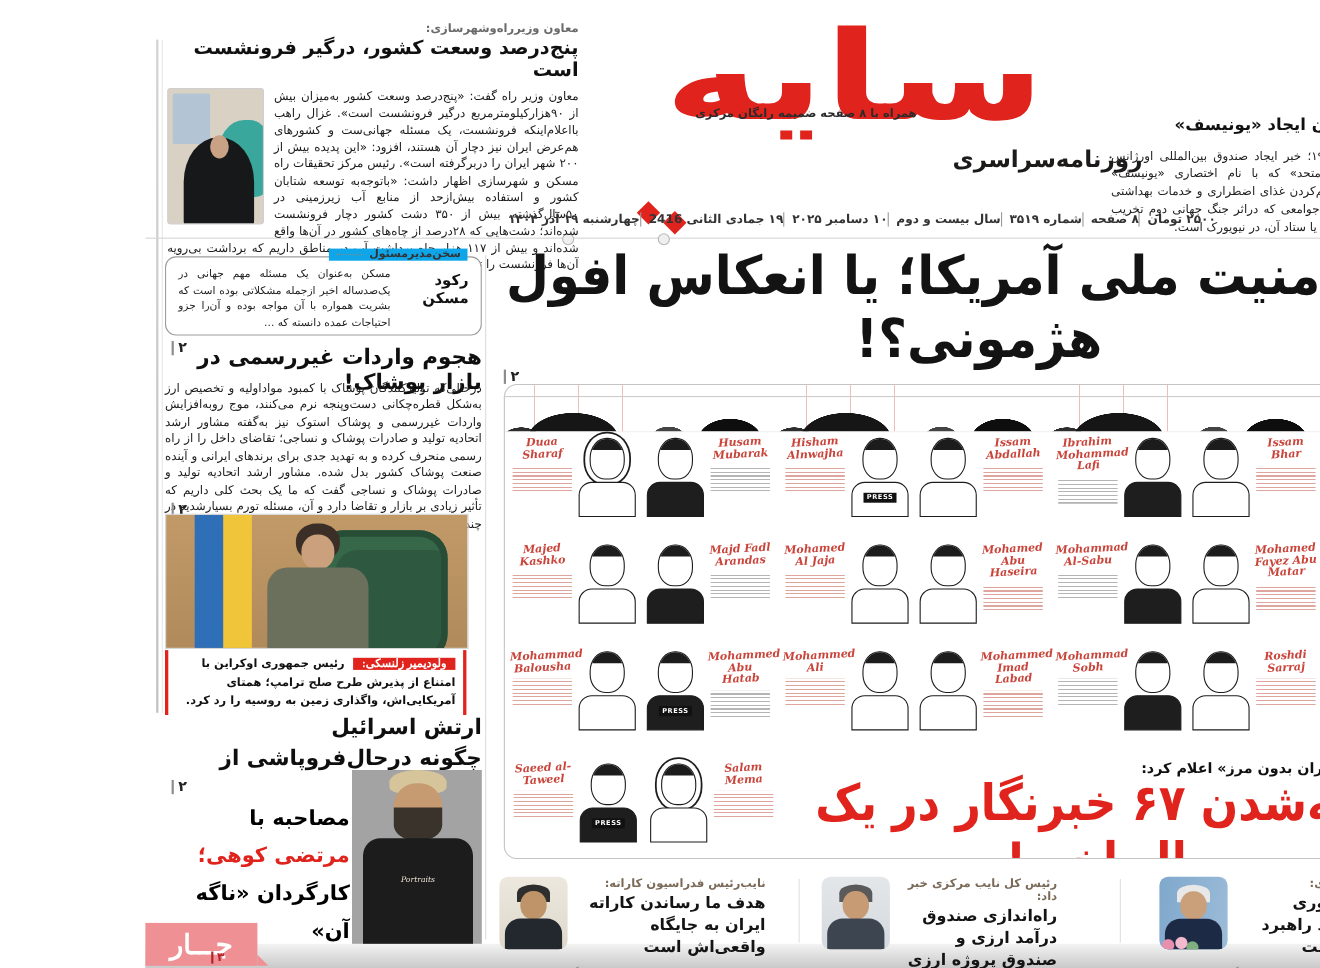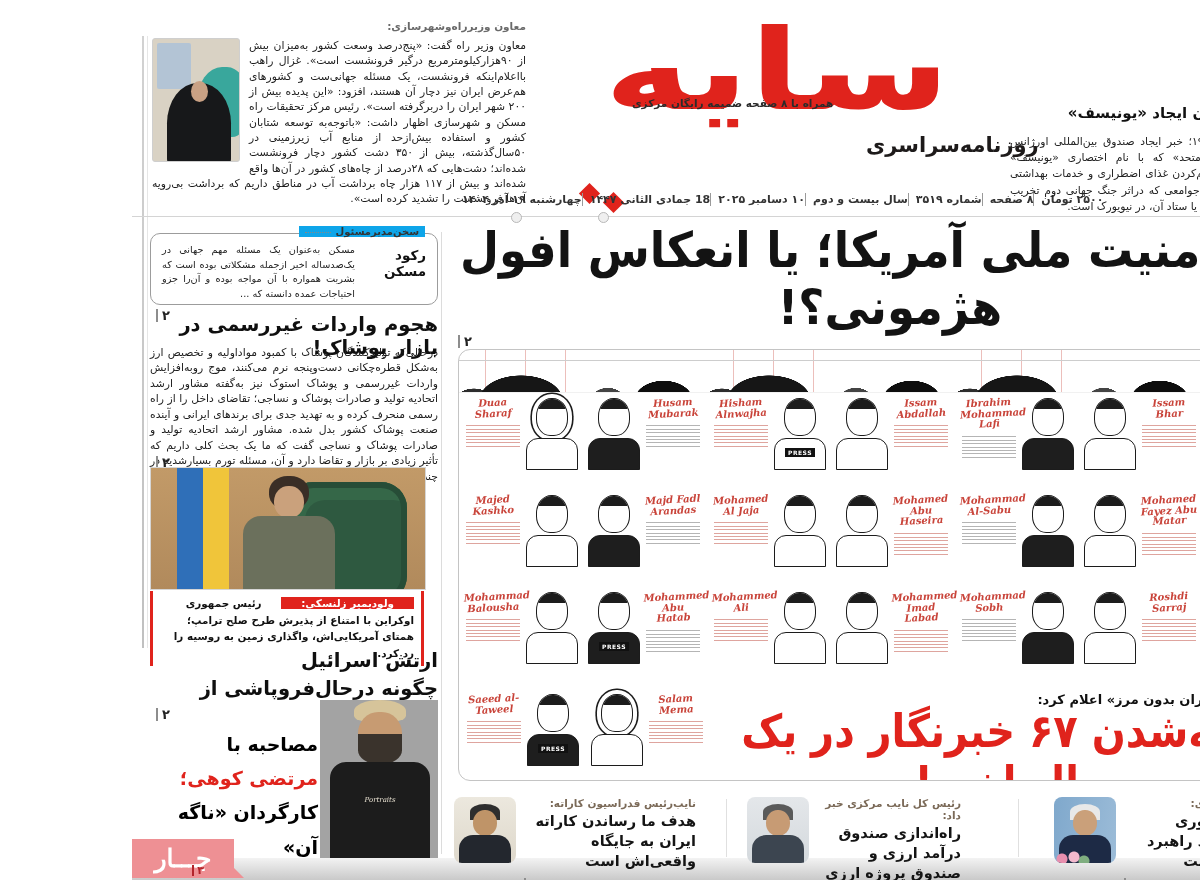--- a/index.html
+++ b/index.html
@@ -72,21 +72,21 @@
   .zflag-b{position:absolute;left:26px;top:0;width:26px;height:100%;background:#2f6fb8;}
   .zflag-y{position:absolute;left:52px;top:0;width:26px;height:100%;background:#f0c53a;}
   .zchair{position:absolute;right:18px;top:14px;width:120px;height:120px;background:#2e5940;border-radius:26px;
           box-shadow:inset 0 0 0 6px #274d37, inset 12px 12px 0 6px #356748;}
   .zman-h{position:absolute;left:118px;top:8px;width:40px;height:34px;background:#3a2e26;border-radius:46%;}
   .zman-f{position:absolute;left:123px;top:18px;width:30px;height:32px;background:#caa17c;border-radius:48%;}
   .zman-t{position:absolute;left:92px;top:48px;width:92px;height:80px;background:#6b705c;border-radius:18px 18px 0 0;}
   .zcap{left:18px;top:591px;width:274px;background:#fff;border-left:3.5px solid var(--red);
         border-right:3.5px solid var(--red);padding:4px 7px;box-sizing:border-box;
         font-size:10.4px;font-weight:bold;line-height:1.6;color:#111;text-align:right;}
-  .zlabel{background:var(--red);color:#fff;padding:0 20px;margin-left:16px;}
+  .zlabel{background:var(--red);color:#fff;padding:0 8px;margin-left:4px;font-family:Liberation Serif, serif;}
   
   .iltitle{left:18px;top:647px;width:288px;text-align:right;font-size:19.5px;font-weight:bold;
            color:#0f0f0f;line-height:1.45;}
   .intv{left:14px;top:727px;width:172px;text-align:right;font-weight:bold;font-size:19px;line-height:1.8;}
   .intv .red{color:var(--red);}
   .kphoto{left:188px;top:700px;width:118px;height:158px;position:absolute;background:#a3a3a3;}
   .kcap{position:absolute;left:34px;top:0px;width:52px;height:22px;background:#d6c49a;border-radius:50% 50% 30% 30%;}
   .kface{position:absolute;left:38px;top:12px;width:44px;height:46px;background:#c79b72;border-radius:46%;}
   .kbeard{position:absolute;left:38px;top:34px;width:44px;height:30px;background:#3a332c;border-radius:0 0 46% 46%;}
   .ktee{position:absolute;left:10px;top:62px;width:100px;height:96px;background:#1c1c1c;border-radius:16px 16px 0 0;}
@@ -168,39 +168,40 @@
   <div class="abs lfold"></div>
   <div class="abs lfold2"></div>
   <div class="abs fold-h"></div>
   <div class="abs knob" style="left:379px;top:212px;"></div>
   <div class="abs knob" style="left:466px;top:212px;"></div>
   <div class="abs vdiv"></div>
   <div class="abs pshadow"></div>
 
   <div class="abs tl">
     <div class="kick">معاون وزیرراه‌وشهرسازی:</div>
+    <div class="title">پنج‌درصد وسعت کشور، درگیر فرونشست است</div>
     <div class="bodywrap">
       <div class="wphoto">
         <div class="frame"></div>
         <div class="chair"></div>
         <div class="chador"></div>
         <div class="face"></div>
       </div>
       <span>معاون وزیر راه گفت: «پنج‌درصد وسعت کشور به‌میزان بیش از ۹۰هزارکیلومترمربع درگیر فرونشست است». غزال راهب بااعلام‌اینکه فرونشست، یک مسئله جهانی‌ست و کشورهای هم‌عرض ایران نیز دچار آن هستند، افزود: «این پدیده بیش از ۲۰۰ شهر ایران را دربرگرفته است». رئیس مرکز تحقیقات راه مسکن و شهرسازی اظهار داشت: «باتوجه‌به توسعه شتابان کشور و استفاده بیش‌ازحد از منابع آب زیرزمینی در ۵۰سال‌گذشته، بیش از ۳۵۰ دشت کشور دچار فرونشست شده‌اند؛ دشت‌هایی که ۲۸درصد از چاه‌های کشور در آن‌ها واقع شده‌اند و بیش از ۱۱۷ هزار چاه برداشت آب در مناطق داریم که برداشت بی‌رویه آن‌ها فرونشست را تشدید کرده است».</span>
     </div>
   </div>
 
   <div class="abs logo">سایه</div>
   <div class="abs dia" style="left:450px;top:186px;"></div>
   <div class="abs dia" style="left:474px;top:195px;"></div>
   <div class="abs suppl">همراه با ۸ صفحه ضمیمه رایگان مرکزی</div>
   <div class="abs tagline">روزنامه‌سراسری</div>
   <div class="abs dateline">
     <span>چهارشنبه ۱۹ آذر ۱۴۰۴</span>
-    <span>18 جمادی الثانی ۱۴۴۷</span>
+    <span>۱۹ جمادی الثانی 2416</span>
     <span>۱۰ دسامبر ۲۰۲۵</span>
     <span>سال بیست و دوم</span>
     <span>شماره ۳۵۱۹</span>
     <span>۸ صفحه</span>
     <span>۲۵۰۰ تومان</span>
   </div>
 
   <div class="abs uni">
     <div class="ulogo">
       <div class="emblem"></div>

